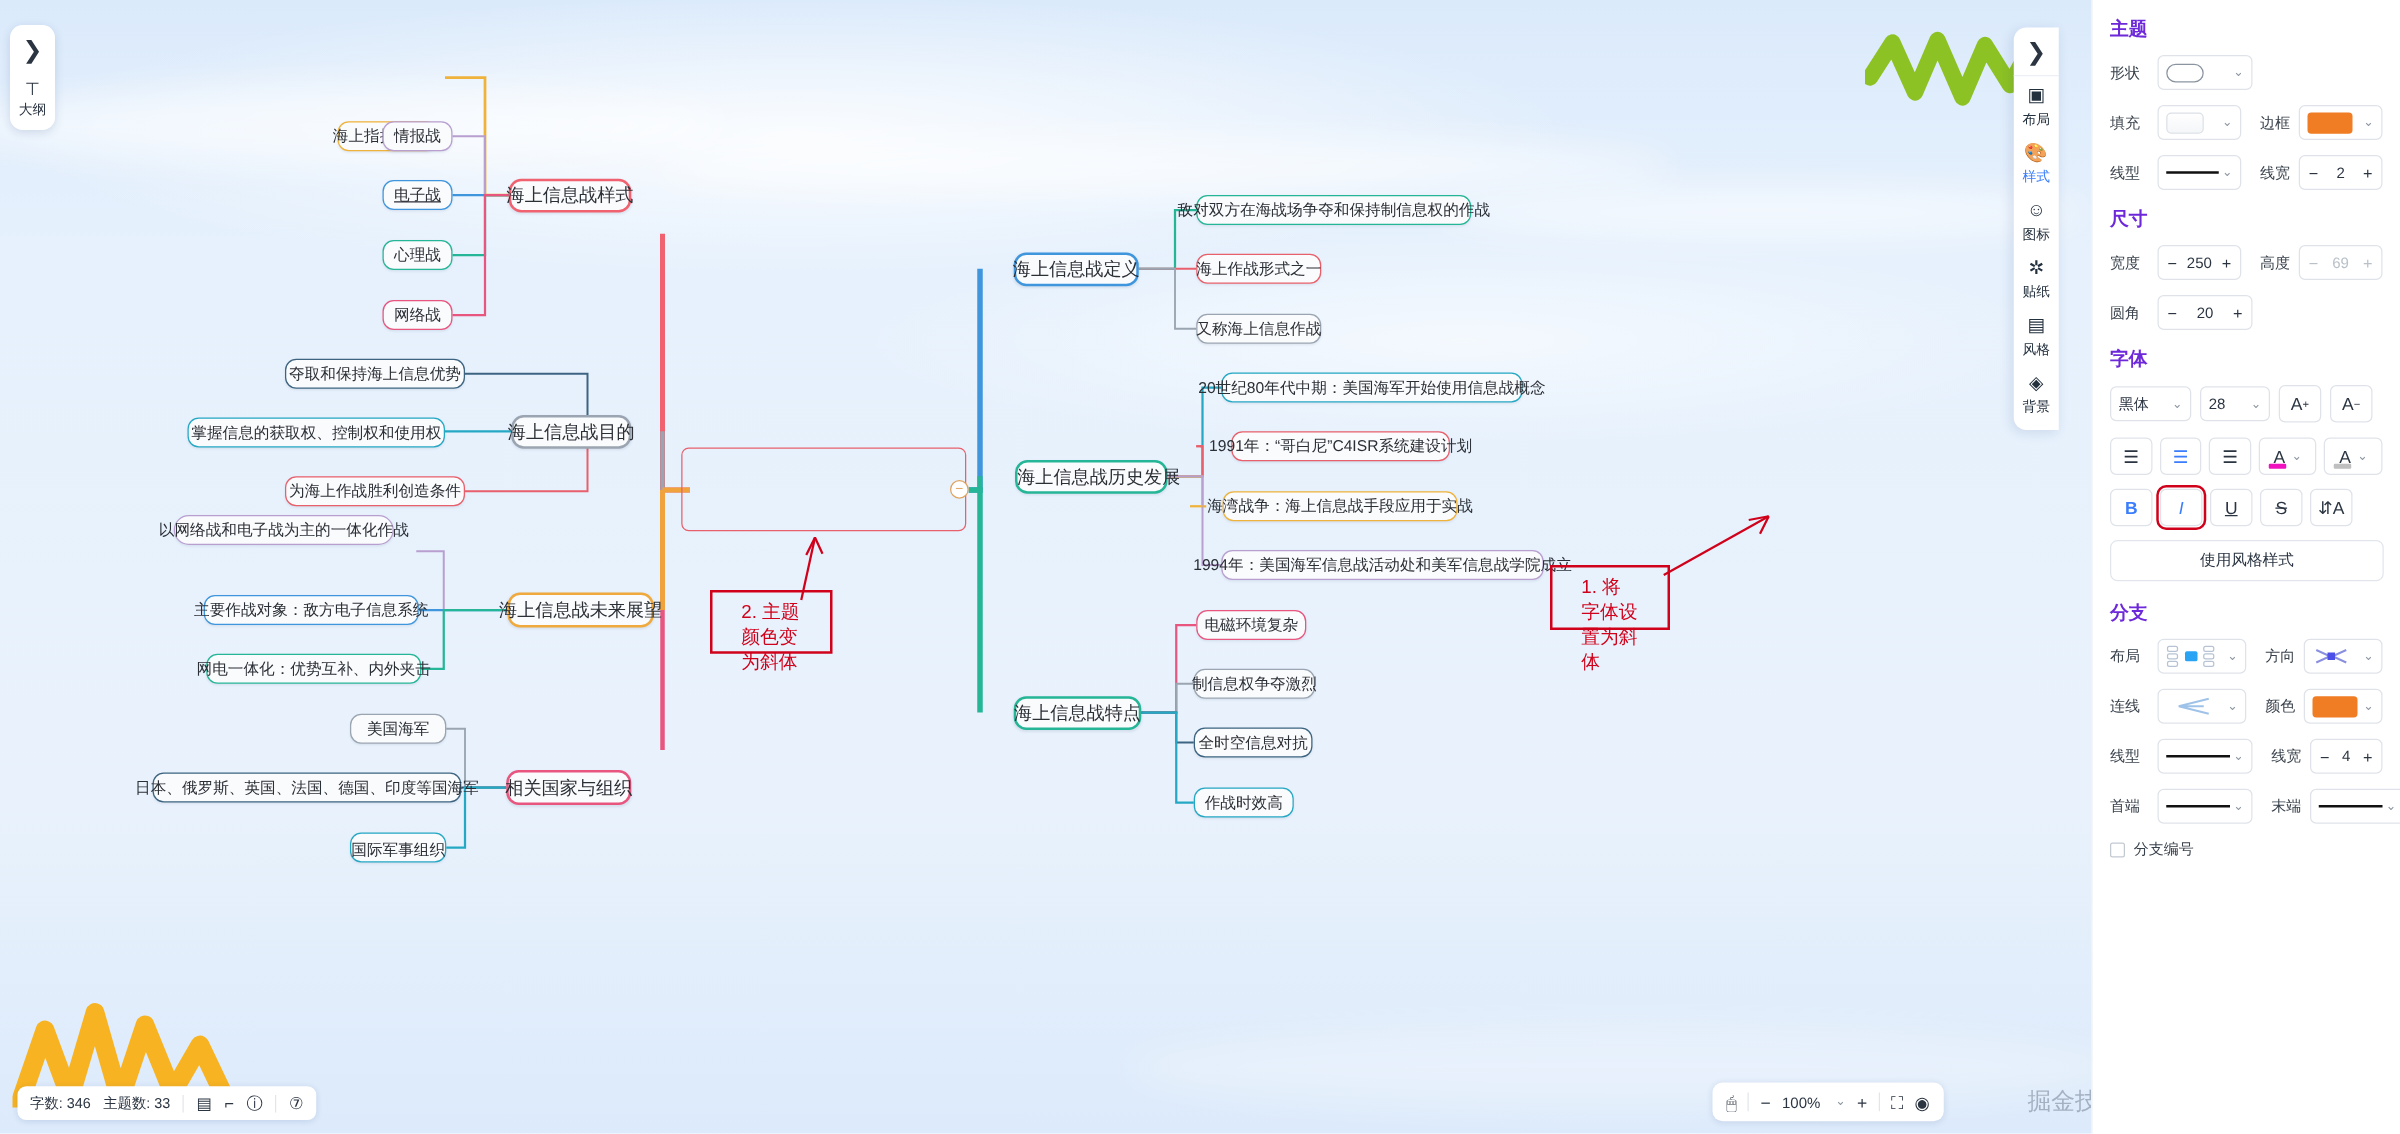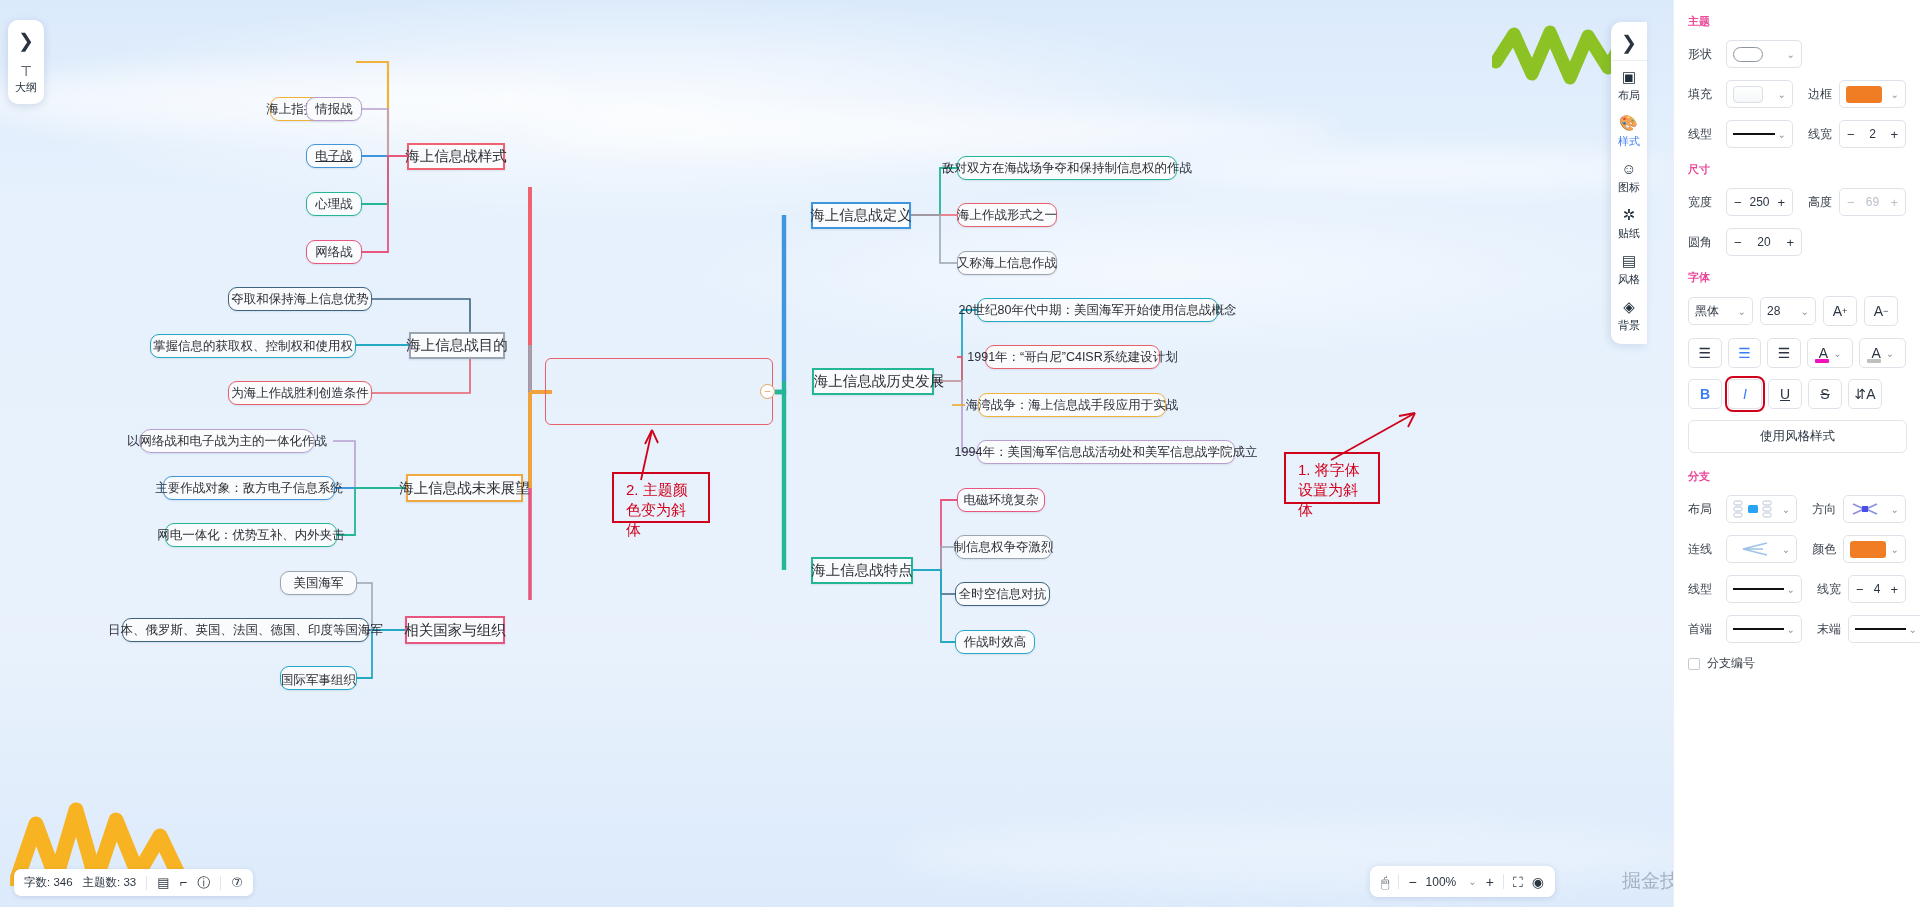--- a/index.html
+++ b/index.html
@@ -40,60 +40,60 @@
   .tr-item{ text-align:center; padding:7px 0 4px; cursor:pointer; }
   .tr-item .ic{ display:block; height:18px; font-size:15px; line-height:18px; color:#23303e; }
   .tr-item .tx{ display:block; font-size:11px; color:#23303e; margin-top:2px; }
   .tr-item.active .ic,.tr-item.active .tx{ color:#3b7dfb; }
 
   
   .node{ position:absolute; background:#fafbfc; border:1.6px solid #9aa5b1;
     border-radius:9px; color:#2b2f36; font-size:12.5px; white-space:nowrap;
     display:flex; align-items:center; justify-content:center;
     box-shadow:0 1px 2px rgba(40,60,100,.10); cursor:pointer; }
-  .node.lvl1{ font-size:14.5px; border-width:2px; border-radius:0; }
+  .node.lvl1{ font-size:14.5px; border-width:2px; border-radius:10px; }
   svg.links{ position:absolute; left:0; top:0; width:1673px; height:907px;
     pointer-events:none; }
 
   
   #root-node{ position:absolute; left:552px; top:365px; width:214px; height:53px;
     background:#fffdfa; border:2px solid #e4a04a; border-radius:24px;
     display:flex; align-items:center; justify-content:center; cursor:pointer; }
   #root-sel{ position:absolute; left:545px; top:358px; width:228px; height:67px;
     border:1.6px solid #e8606b; border-radius:6px; pointer-events:none; }
   #root-node .txt{ font-size:21px; font-weight:bold; font-style:italic;
     color:#f012be; background:#c8c8c8; padding:1px 4px; letter-spacing:1px; }
   #root-collapse{ position:absolute; left:760px; top:384px; width:15px; height:15px;
     border:1.3px solid #e0a35e; border-radius:50%; background:#fff;
     display:flex; align-items:center; justify-content:center;
     font-size:11px; color:#e0a35e; line-height:1; cursor:pointer; }
 
   
   .callout{ position:absolute; border:2px solid #d0021b; color:#d0021b;
-    font-size:15px; line-height:20px; padding:6px 12px; background:transparent;margin-left:44px; }
+    font-size:15px; line-height:20px; padding:6px 23px; background:transparent; }
 
   
   #statusbar{ position:absolute; left:14px; top:869px; height:27px;
     background:#fff; border-radius:7px; box-shadow:0 1px 5px rgba(30,60,120,.14);
     display:flex; align-items:center; padding:0 10px; gap:10px; font-size:11.5px; color:#2b3542;}
   #statusbar .sep{ width:1px; height:14px; background:#e2e6ec; }
   #statusbar .sic{ font-size:13px; cursor:pointer; color:#2b3542; }
 
   #zoombar{ position:absolute; left:1370px; top:866px; height:31px;
     background:#fff; border-radius:8px; box-shadow:0 1px 6px rgba(30,60,120,.14);
     display:flex; align-items:center; padding:0 11px; gap:9px; font-size:12px; color:#2b3542; }
   #zoombar .sep{ width:1px; height:15px; background:#e2e6ec; }
   #zoombar .zb{ cursor:pointer; font-size:14px; line-height:1; }
   #watermark{ position:absolute; left:1622px; top:868px; font-size:19px;
     color:rgba(80,95,115,.42); white-space:nowrap; }
 
   
   #panel{ position:absolute; left:1673px; top:0; width:247px; height:907px;
     background:#fff; border-left:1px solid #eceef2; padding:12px 14px; overflow:hidden; }
-  .sec-title{ font-size:11px; font-weight:bold; color:#ec4899; margin:2px 0 11px;font-family:Liberation Serif, serif; }
+  .sec-title{ font-size:15px; font-weight:bold; color:#6d28d9; margin:2px 0 11px;font-family:Liberation Serif, serif; }
   .row{ display:flex; align-items:center; margin-bottom:12px; gap:7px; }
   .lab{ font-size:12px; color:#3a424c; width:31px; flex:none; }
   .ctrl{ height:28px; border:1px solid #dfe3e9; border-radius:5px; background:#fff;
     display:flex; align-items:center; padding:0 6px; font-size:12px; color:#2b3542;
     cursor:pointer; justify-content:space-between; }
   .ctrl.w1{ width:67px; } .ctrl.w2{ width:76px; }
   .cv-left{ flex:1; text-align:left; }
   .chev-s{ font-size:10px; color:#8b95a1; margin-left:3px; }
   .stepper{ height:28px; border:1px solid #dfe3e9; border-radius:5px; width:76px;
     display:flex; align-items:center; justify-content:space-between; padding:0 7px;
@@ -229,21 +229,21 @@
     <div class="node" style="left:228px;top:287px;width:144px;height:24px;border-color:#3d6480;">
       <span>夺取和保持海上信息优势</span>
       </div>
     <div class="node" style="left:150px;top:334px;width:206px;height:24px;border-color:#25a8c4;">
       <span>掌握信息的获取权、控制权和使用权</span>
       </div>
     <div class="node" style="left:228px;top:381px;width:144px;height:24px;border-color:#e8606b;">
       <span>为海上作战胜利创造条件</span>
       </div>
 
-    <div class="node" style="left:139px;top:429px;width:176px;height:24px;border-color:#b89fd0;border-radius:12px;">
+    <div class="node" style="left:139px;top:412px;width:176px;height:24px;border-color:#b89fd0;border-radius:12px;">
       <span>以网络战和电子战为主的一体化作战</span>
       </div>
     <div class="node" style="left:163px;top:476px;width:172px;height:24px;border-color:#3f96dd;">
       <span>主要作战对象：敌方电子信息系统</span>
       </div>
     <div class="node" style="left:165px;top:523px;width:172px;height:24px;border-color:#25b597;">
       <span>网电一体化：优势互补、内外夹击</span>
       </div>
 
     <div class="node" style="left:280px;top:571px;width:77px;height:24px;border-color:#9aa5b1;">

